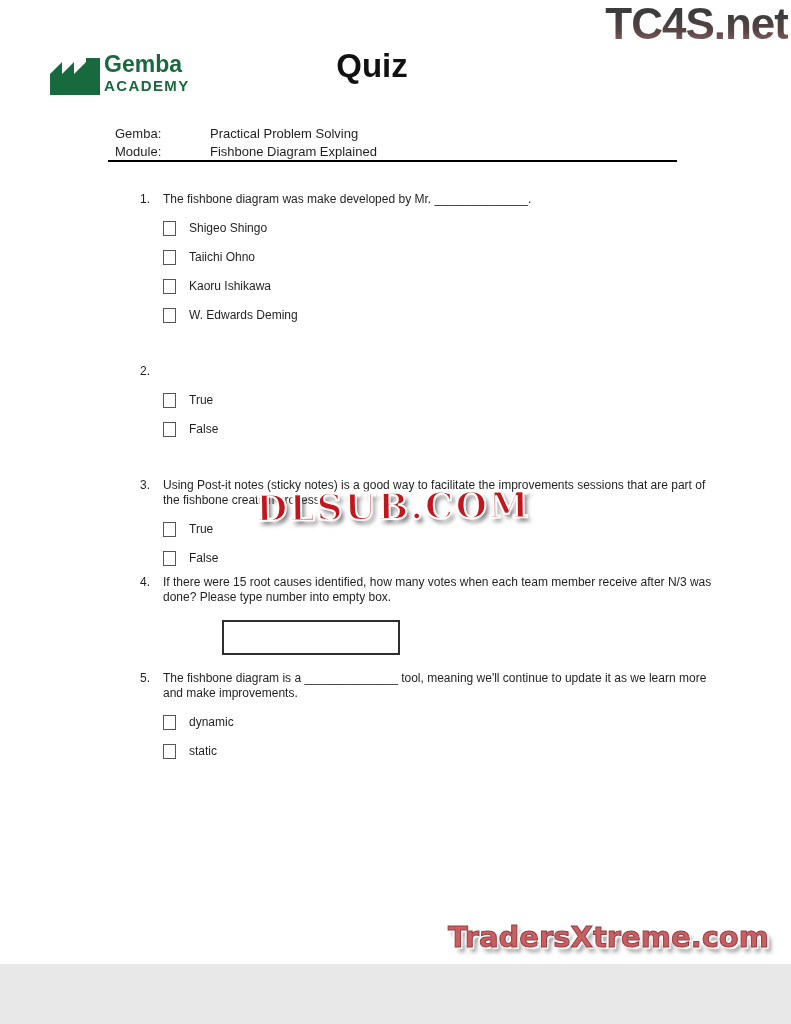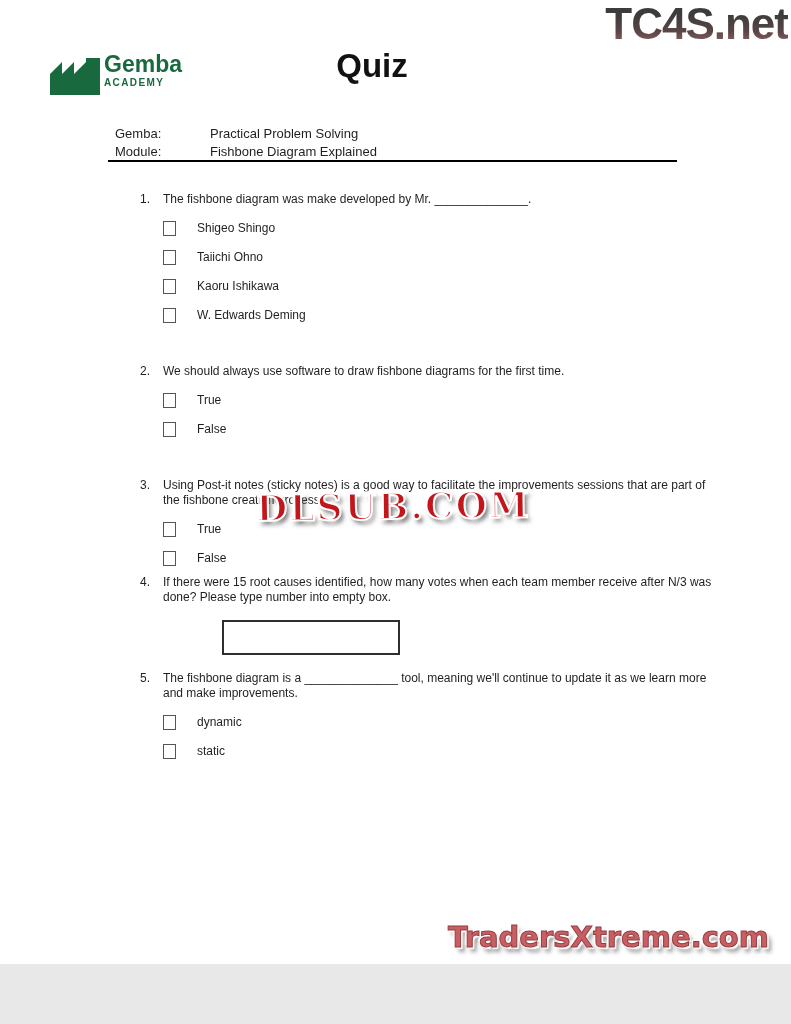--- a/index.html
+++ b/index.html
@@ -70,21 +70,21 @@
   }
   .logo svg { display: block; }
   .logo-text { display: flex; flex-direction: column; line-height: 1; }
   .logo-brand {
     font-size: 23px;
     font-weight: bold;
     color: #186a3e;
     letter-spacing: 0px;
   }
   .logo-sub {
-    font-size: 10px;
+    font-size: 15px;
     font-weight: bold;
     color: #186a3e;
     letter-spacing: 1.4px;
     margin-top: 2px;
   }
   .title {
     position: absolute;
     left: 0;
     top: 47px;
     width: 744px;
@@ -134,21 +134,21 @@
   .q-text {
     font-size: 12px;
     line-height: 15px;
     max-width: 552px;
   }
   .q-options { margin-left: 23px; }
   .option {
     margin-top: 14px;
     display: flex;
     align-items: center;
-    gap: 21px;
+    gap: 13px;
   }
   .checkbox {
     width: 13px;
     height: 15px;
     border: 1px solid #555555;
     background: #ffffff;
     flex: 0 0 13px;
     cursor: pointer;
   }
   .option-label { font-size: 12px; line-height: 15px; }
@@ -219,21 +219,20 @@
   </div>
           <div class="option">
     <span class="checkbox"></span>
     <span class="option-label">W. Edwards Deming</span>
   </div>
         </div>
   </div>
       <div class="question">
     <div class="q-row">
       <span class="q-num">2.</span>
-      <span class="q-text">We should always use software to draw fishbone diagrams for the first time.</span>
     </div>
     <div class="q-options">
           <div class="option">
     <span class="checkbox"></span>
     <span class="option-label">True</span>
   </div>
           <div class="option">
     <span class="checkbox"></span>
     <span class="option-label">False</span>
   </div>

